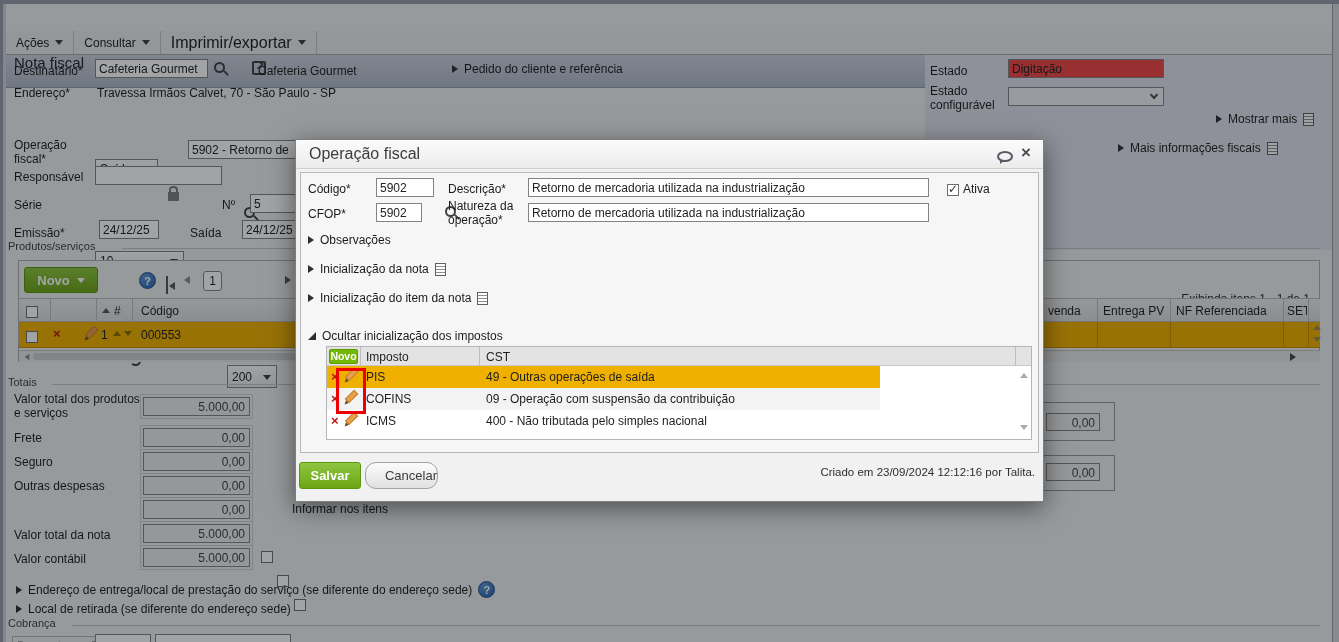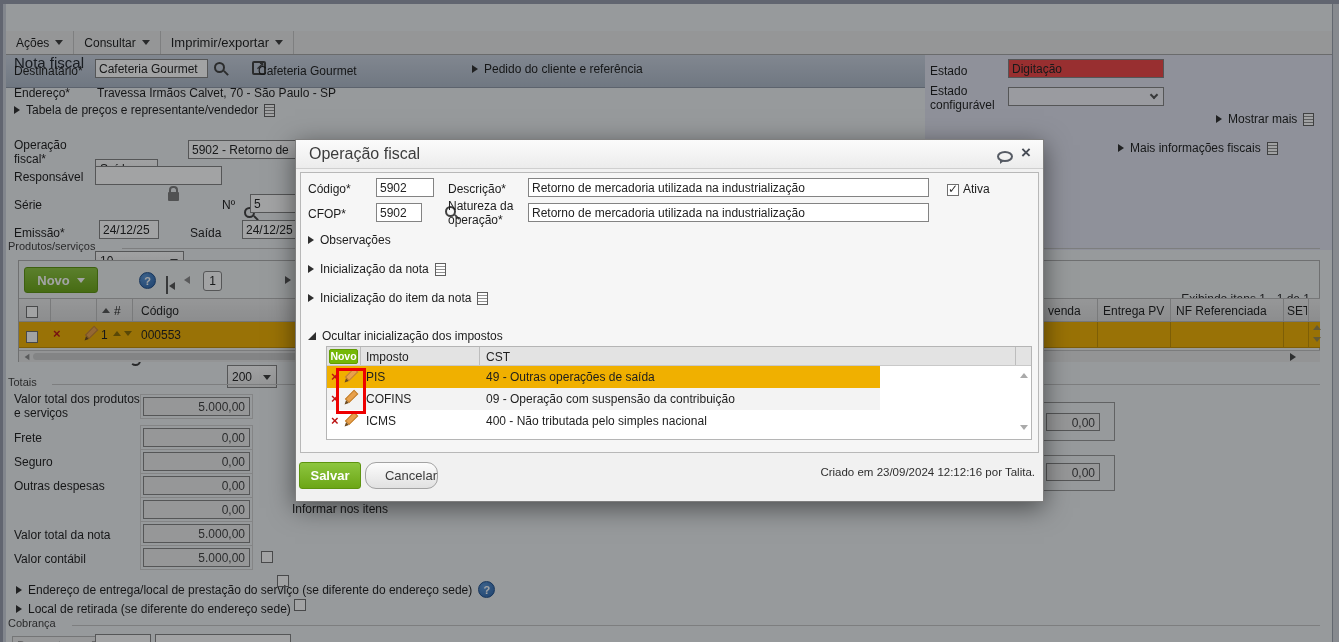--- a/index.html
+++ b/index.html
@@ -77,46 +77,41 @@
   
   <div class="abs" style="left:6px;top:31px;width:1326px;height:24px;background:#ebebeb;border-bottom:1px solid #a5a5a5;display:flex;align-items:stretch;">
     <div style="display:flex;align-items:center;gap:6px;padding:0 10px;border-right:1px solid #c6c6c6;font-size:12px;color:#1c1c1c;">
       <span>Ações</span>
         <span class="tri-down"></span>
     </div>
     <div style="display:flex;align-items:center;gap:6px;padding:0 10px;border-right:1px solid #c6c6c6;font-size:12px;color:#1c1c1c;">
       <span>Consultar</span>
         <span class="tri-down"></span>
     </div>
-    <div style="display:flex;align-items:center;gap:6px;padding:0 10px;border-right:1px solid #c6c6c6;font-size:13px;color:#1c1c1c;justify-content:flex-end;">
+    <div style="display:flex;align-items:center;gap:6px;padding:0 10px;border-right:1px solid #c6c6c6;font-size:16px;color:#1c1c1c;justify-content:flex-end;">
       <span>Imprimir/exportar</span>
         <span class="tri-down"></span>
     </div>
   </div>
 
   
   <div class="abs" style="left:925px;top:55px;width:407px;height:195px;background:#e0e3ef;"></div>
 
   
   <div class="abs lbl nowrap" style="left:14px;top:64px;">Destinatário*</div>
   <div class="abs inp" style="left:95px;top:59px;width:113px;height:19px;">Cafeteria Gourmet</div>
   <span class="abs search-icon" style="left:214px;top:62px;"></span>
   <span class="abs ext-icon" style="left:233px;top:60px;"></span>
   <div class="abs lbl nowrap" style="left:258px;top:64px;">Cafeteria Gourmet</div>
 
   <div class="abs lbl nowrap" style="left:14px;top:86px;">Endereço*</div>
   <div class="abs lbl nowrap" style="left:97px;top:86px;">Travessa Irmãos Calvet, 70 - São Paulo - SP</div>
 
-  <div class="abs sec-row" style="left:14px;top:103px;">
-    <span class="tri-right"></span>
-    <span>Tabela de preços e representante/vendedor</span>
-    <span class="doc-icon"></span>
-  </div>
-
-  <div class="abs sec-row" style="left:472px;top:62px;">
+
+  <div class="abs sec-row" style="left:452px;top:62px;">
     <span class="tri-right"></span>
     <span>Pedido do cliente e referência</span>
   </div>
 
   
   <div class="abs lbl nowrap" style="left:930px;top:64px;">Estado</div>
   <div class="abs inp" style="left:1008px;top:59px;width:156px;height:19px;background:#ef4444;">Digitação</div>
   <div class="abs lbl" style="left:930px;top:84px;width:76px;">Estado configurável</div>
   <div class="abs" style="left:1008px;top:87px;width:156px;height:19px;background:#f2f3f8;border:1px solid #838383;box-sizing:border-box;">
     <span class="abs chev" style="right:6px;top:4px;"></span>

